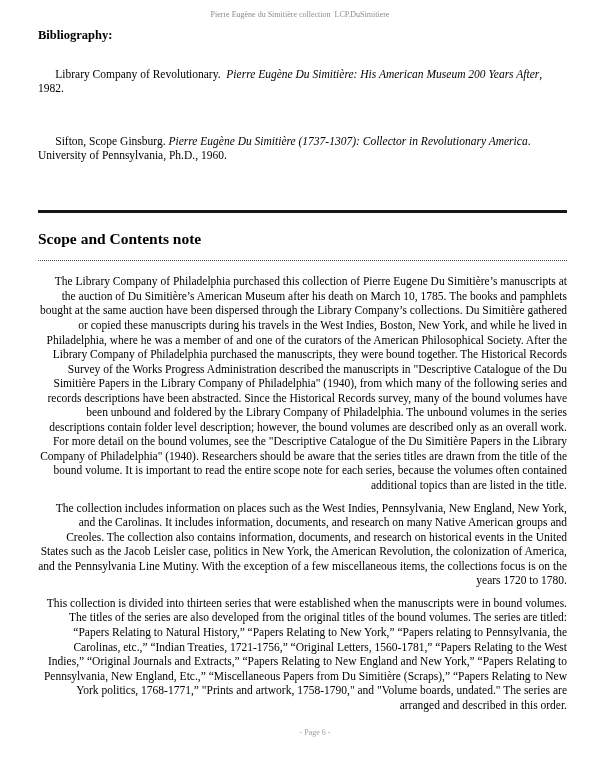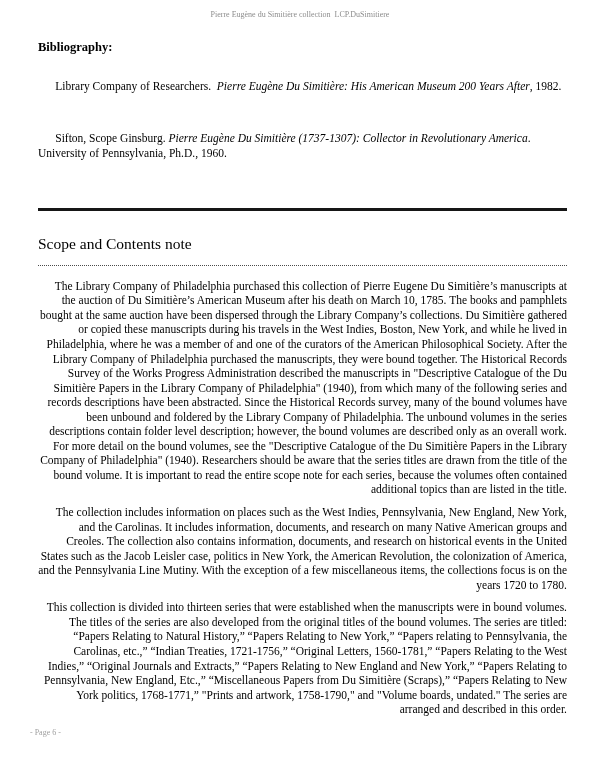--- a/index.html
+++ b/index.html
@@ -16,81 +16,81 @@
     position: absolute;
     top: 10px;
     left: 0;
     right: 0;
     text-align: center;
     font-size: 8px;
     color: #8c8c8c;
     white-space: pre-wrap;
   }
   .content {
-    padding: 40px 33px 0 38px;
+    padding: 28px 33px 0 38px;
   }
   .bib-heading {
     font-size: 12.5px;
     font-weight: bold;
     margin: 0;
   }
   .bib-entry {
     margin: 9px 0 0 0;
     font-size: 11.5px;
     line-height: 14.55px;
     white-space: pre-wrap;
   }
   .bib-entry .bib-title { font-style: italic; font-family: Liberation Serif, serif; }
   .section-rule {
     border: none;
     border-top: 3px solid #161616;
     margin: 33px 0 0 0;
   }
   .scope-heading {
     font-size: 15.5px;
-    font-weight: normal;
-    margin: 24px 0 0 0;
+    font-weight: bold;
+    margin: 17px 0 0 0;
     line-height: 18px;
   }
   .dotted-rule {
     border: none;
     border-top: 1px dotted #4a4a4a;
     margin: 12px 0 0 0;
   }
   .body-para {
     margin: 8px 0 0 0;
     font-size: 11.5px;
     line-height: 14.55px;
     text-align: right;
   }
   .body-para.first { margin-top: 13px; }
   .page-footer {
     position: absolute;
     top: 728px;
     left: 0;
     right: 0;
-    text-align: left;
+    text-align: center;
     font-size: 8px;
     color: #a0a0a0;
     margin-left: 30px;
   }
 </style>
 </head>
 <body>
 
 <div class="page">
 
   <div class="running-header">Pierre Eugène du Simitière collection  LCP.DuSimitiere</div>
 
   <div class="content">
 
     <div class="bib-heading">Bibliography:</div>
 
     <p class="bib-entry">
-      <span>Library Company of Researchers.  </span><span class="bib-title">Pierre Eugène Du Simitière: His American Museum 200 Years After</span><span>, 1982.</span>
+      <span>Library Company of Revolutionary.  </span><span class="bib-title">Pierre Eugène Du Simitière: His American Museum 200 Years After</span><span>, 1982.</span>
     </p>
 
     <p class="bib-entry">
       <span>Sifton, Scope Ginsburg. </span><span class="bib-title">Pierre Eugène Du Simitière (1737-1307): Collector in Revolutionary America</span><span>. University of Pennsylvania, Ph.D., 1960.</span>
     </p>
 
     <hr class="section-rule">
 
     <h1 class="scope-heading">Scope and Contents note</h1>
 

